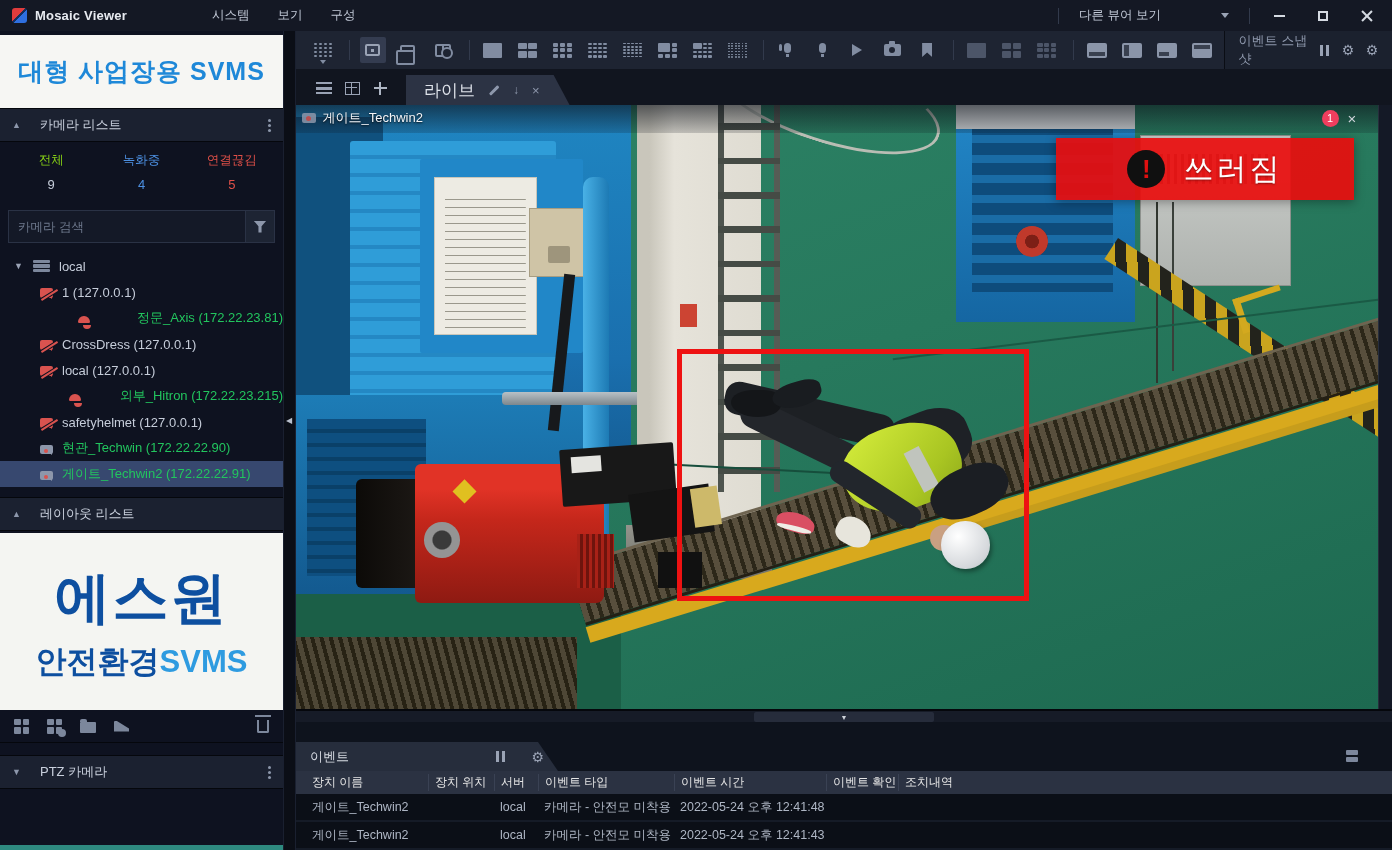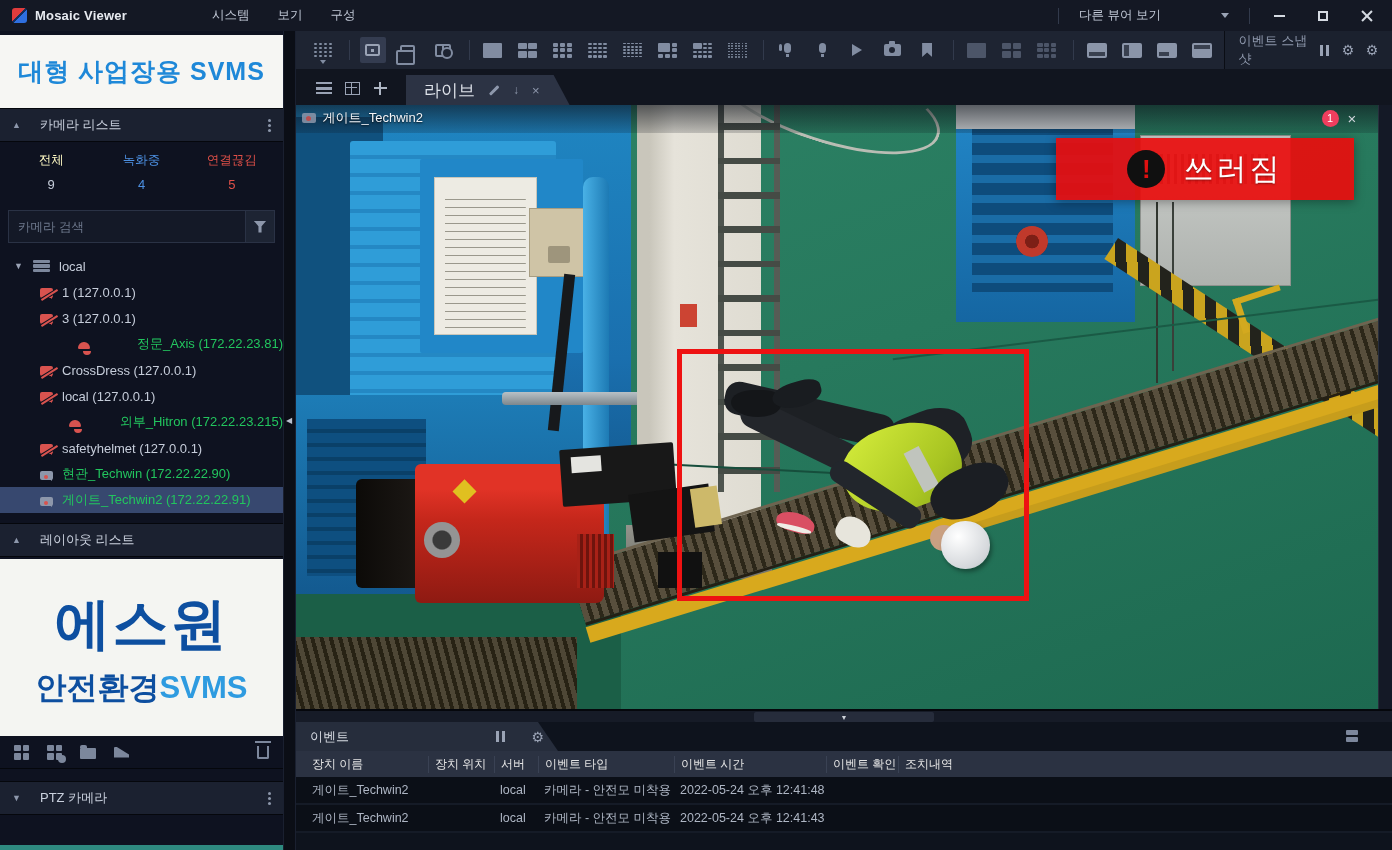--- a/index.html
+++ b/index.html
@@ -224,21 +224,21 @@
   .badge { width:17px; height:17px; border-radius:50%; background:#f03e5e; color:#fff; font-size:11px; display:flex; align-items:center; justify-content:center; }
   .alert-x { color:#cfd3da; font-size:15px; line-height:1; }
 
   
   .hsplit { height:13px; flex:none; background:#161b27; position:relative; border-top:2px solid #05070c; }
   .hsplit .handle { position:absolute; left:50%; top:1px; transform:translateX(-50%); width:180px; height:10px; background:#262c3b; border-radius:2px; display:flex; align-items:center; justify-content:center; }
   .hsplit .handle span { color:#cfd3da; font-size:7px; line-height:1; }
 
   
   .events { height:128px; flex:none; background:#0e131d; display:flex; flex-direction:column; }
-  .ev-tabs { height:29px; display:flex; align-items:flex-end; position:relative; }
+  .ev-tabs { height:29px; display:flex; align-items:flex-end; position:relative;margin-top:20px; }
   .ev-tab { height:29px; width:262px; background:#262d3c; clip-path:polygon(0 0,calc(100% - 20px) 0,100% 100%,0 100%); display:flex; align-items:center; padding:0 14px; gap:26px; }
   .ev-tab .t { color:#d6dae2; font-size:13px; flex:1; }
   .ev-opts { position:absolute; right:34px; top:8px; width:12px; height:12px; display:flex; flex-direction:column; gap:2px; }
   .ev-opts i { flex:1; background:#7c879c; border-radius:1px; }
   .ev-head { height:26px; background:#2b3242; display:grid; grid-template-columns:122px 66px 44px 136px 152px 72px 1fr; align-items:center; padding-left:10px; }
   .ev-head .hc { color:#e5e5e5; font-size:12px; padding-left:6px; border-left:1px solid #3a4254; white-space:nowrap; overflow:hidden; }
   .ev-head .hc:first-child { border-left:none; }
   .ev-row { height:28px; background:#0b0f17; border-bottom:2px solid #151b27; display:grid; grid-template-columns:122px 66px 44px 136px 152px 72px 1fr; align-items:center; padding-left:10px; }
   .ev-row .c { color:#aeb6c4; font-size:12.5px; padding-left:6px; white-space:nowrap; overflow:hidden; }
 </style>
@@ -280,21 +280,21 @@
       <div class="banner">
         <span>대형 사업장용 SVMS</span>
       </div>
       <div class="sec-head">
         <span class="tri">▲</span>
         <span class="sec-title">카메라 리스트</span>
         <span class="kebab"></span>
       </div>
       <div class="stats">
         <div class="stat">
-          <span class="lb" style="color:#fef9c3">전체</span>
+          <span class="lb" style="color:#84cc16">전체</span>
           <span class="vl" style="color:#c6cdda">9</span>
         </div>
         <div class="stat">
           <span class="lb" style="color:#4c8fe0">녹화중</span>
           <span class="vl" style="color:#4c8fe0">4</span>
         </div>
         <div class="stat">
           <span class="lb" style="color:#e05048">연결끊김</span>
           <span class="vl" style="color:#e05048">5</span>
         </div>
@@ -312,24 +312,20 @@
               <i></i>
               <i></i>
               <i></i>
             </span>
           <span class="tlabel">local</span>
         </div>
         <div id="treeItems">
             <div class="tree-row cam">
               <span class="cicon camoff"></span>
               <span class="tlabel">1 (127.0.0.1)</span>
-            </div>
-            <div class="tree-row cam">
-              <span class="cicon camoff"></span>
-              <span class="tlabel">3 (127.0.0.1)</span>
             </div>
             <div class="tree-row cam">
               <span class="cicon dome"></span>
               <span class="tlabel blue">정문_Axis (172.22.23.81)</span>
             </div>
             <div class="tree-row cam">
               <span class="cicon camoff"></span>
               <span class="tlabel">CrossDress (127.0.0.1)</span>
             </div>
             <div class="tree-row cam">

